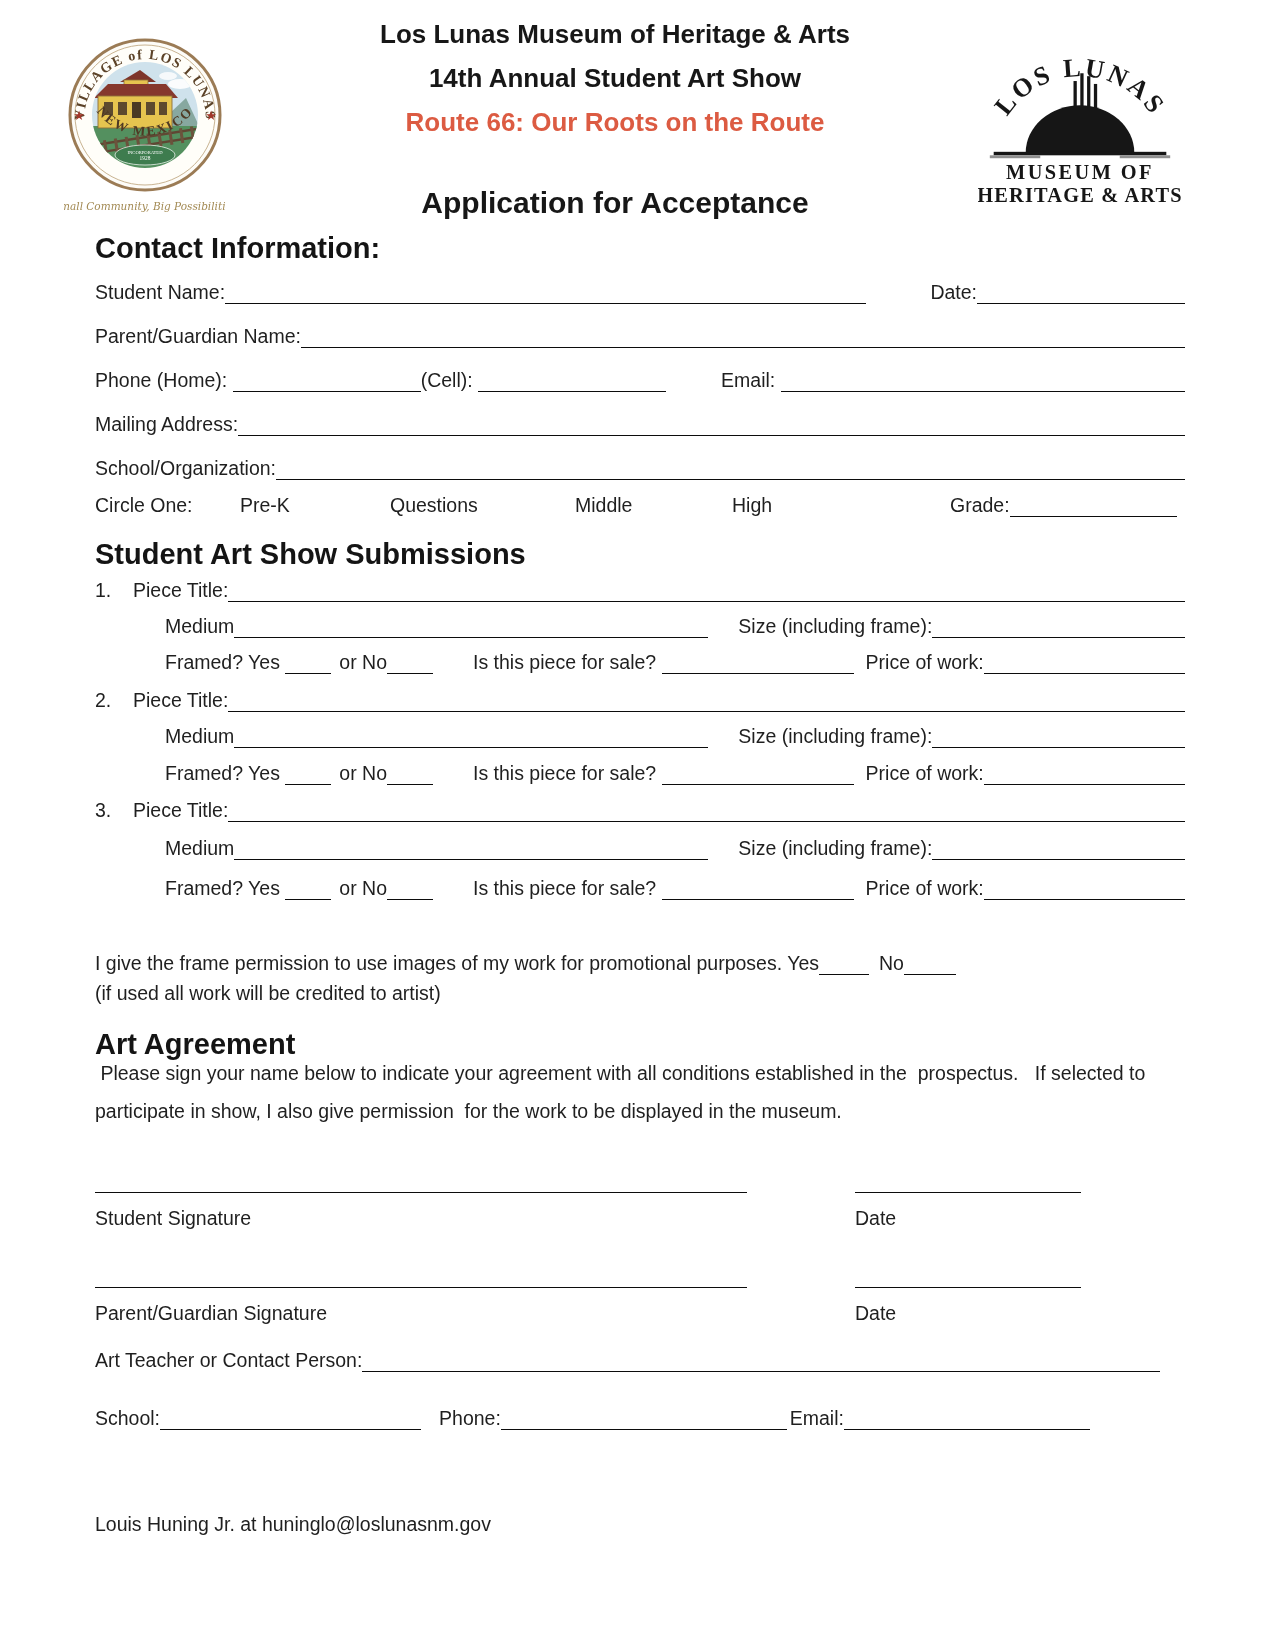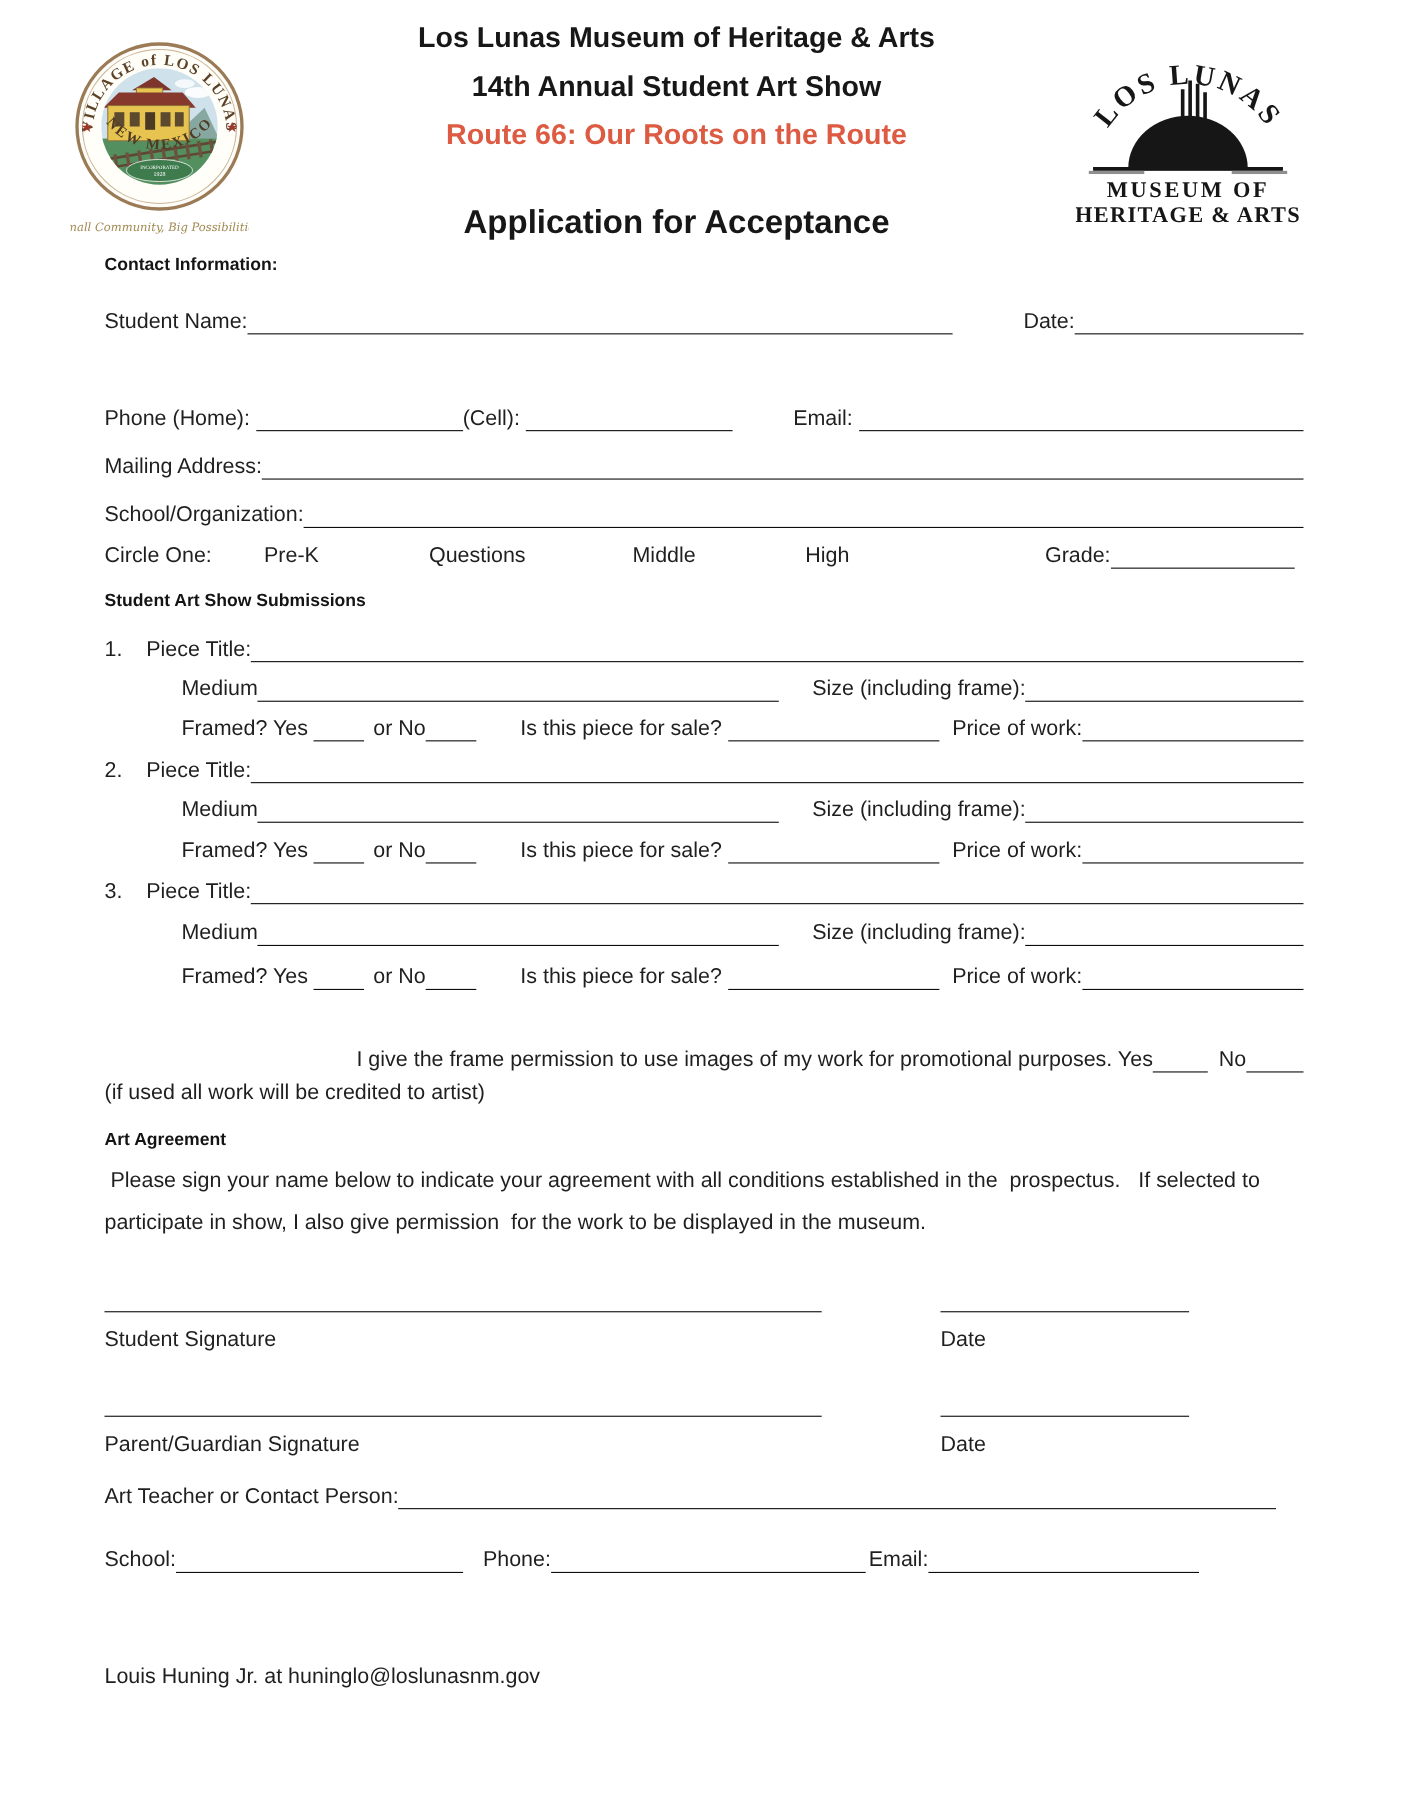--- a/index.html
+++ b/index.html
@@ -6,23 +6,23 @@
   .page{position:relative;width:1275px;height:1650px;background:#ffffff;overflow:hidden;
         font-family:"Liberation Sans",sans-serif;color:#1f1f1f;}
   
   .titles{position:absolute;left:220px;width:790px;text-align:center;}
   .title-line{position:absolute;left:0;right:0;font-weight:700;font-size:26px;line-height:36px;color:#171717;}
   .theme{color:#DC5B42;}
   .app-title{position:absolute;left:0;right:0;font-weight:700;font-size:30px;color:#171717;}
   .seal-wrap{position:absolute;left:64px;top:36px;width:162px;height:182px;}
   .museum-logo-wrap{position:absolute;left:978px;top:50px;width:204px;height:160px;}
   
-  .sec-head{position:absolute;left:95px;font-weight:700;font-size:16px;color:#141414;}
+  .sec-head{position:absolute;left:95px;font-weight:700;font-size:29px;color:#141414;}
   
-  .row{position:absolute;display:flex;align-items:flex-end;height:24px;font-size:19.5px;line-height:23px;justify-content:flex-end;}
+  .row{position:absolute;display:flex;align-items:flex-end;height:24px;font-size:19.5px;line-height:23px;}
   .lbl{white-space:pre;}
   .line{border-bottom:1.6px solid #0c0c0c;height:22px;align-self:flex-end;}
   .fill{flex:1;}
   .text-block{position:absolute;font-size:19.5px;line-height:23px;white-space:pre;}
   .abs{position:absolute;}
   .sig-label{position:absolute;font-size:19.5px;}
 </style>
 </head>
 <body>
 
@@ -122,20 +122,24 @@
 
   <div class="sec-head" style="top:232px;">Contact Information:</div>
 
   <div class="row" style="top:280px;left:95px;right:90px;">
     <span class="lbl">Student Name:</span>
     <span class="line fill"></span>
     <span class="lbl" style="margin-left:64px;">Date:</span>
     <span class="line" style="width:208px;"></span>
   </div>
 
+  <div class="row" style="top:324px;left:95px;right:90px;">
+    <span class="lbl">Parent/Guardian Name:</span>
+    <span class="line fill"></span>
+  </div>
 
   <div class="row" style="top:368px;left:95px;right:90px;">
     <span class="lbl">Phone (Home): </span>
     <span class="line" style="width:188px;"></span>
     <span class="lbl">(Cell): </span>
     <span class="line" style="width:188px;"></span>
     <span class="lbl" style="margin-left:55px;">Email: </span>
     <span class="line fill"></span>
   </div>
 

